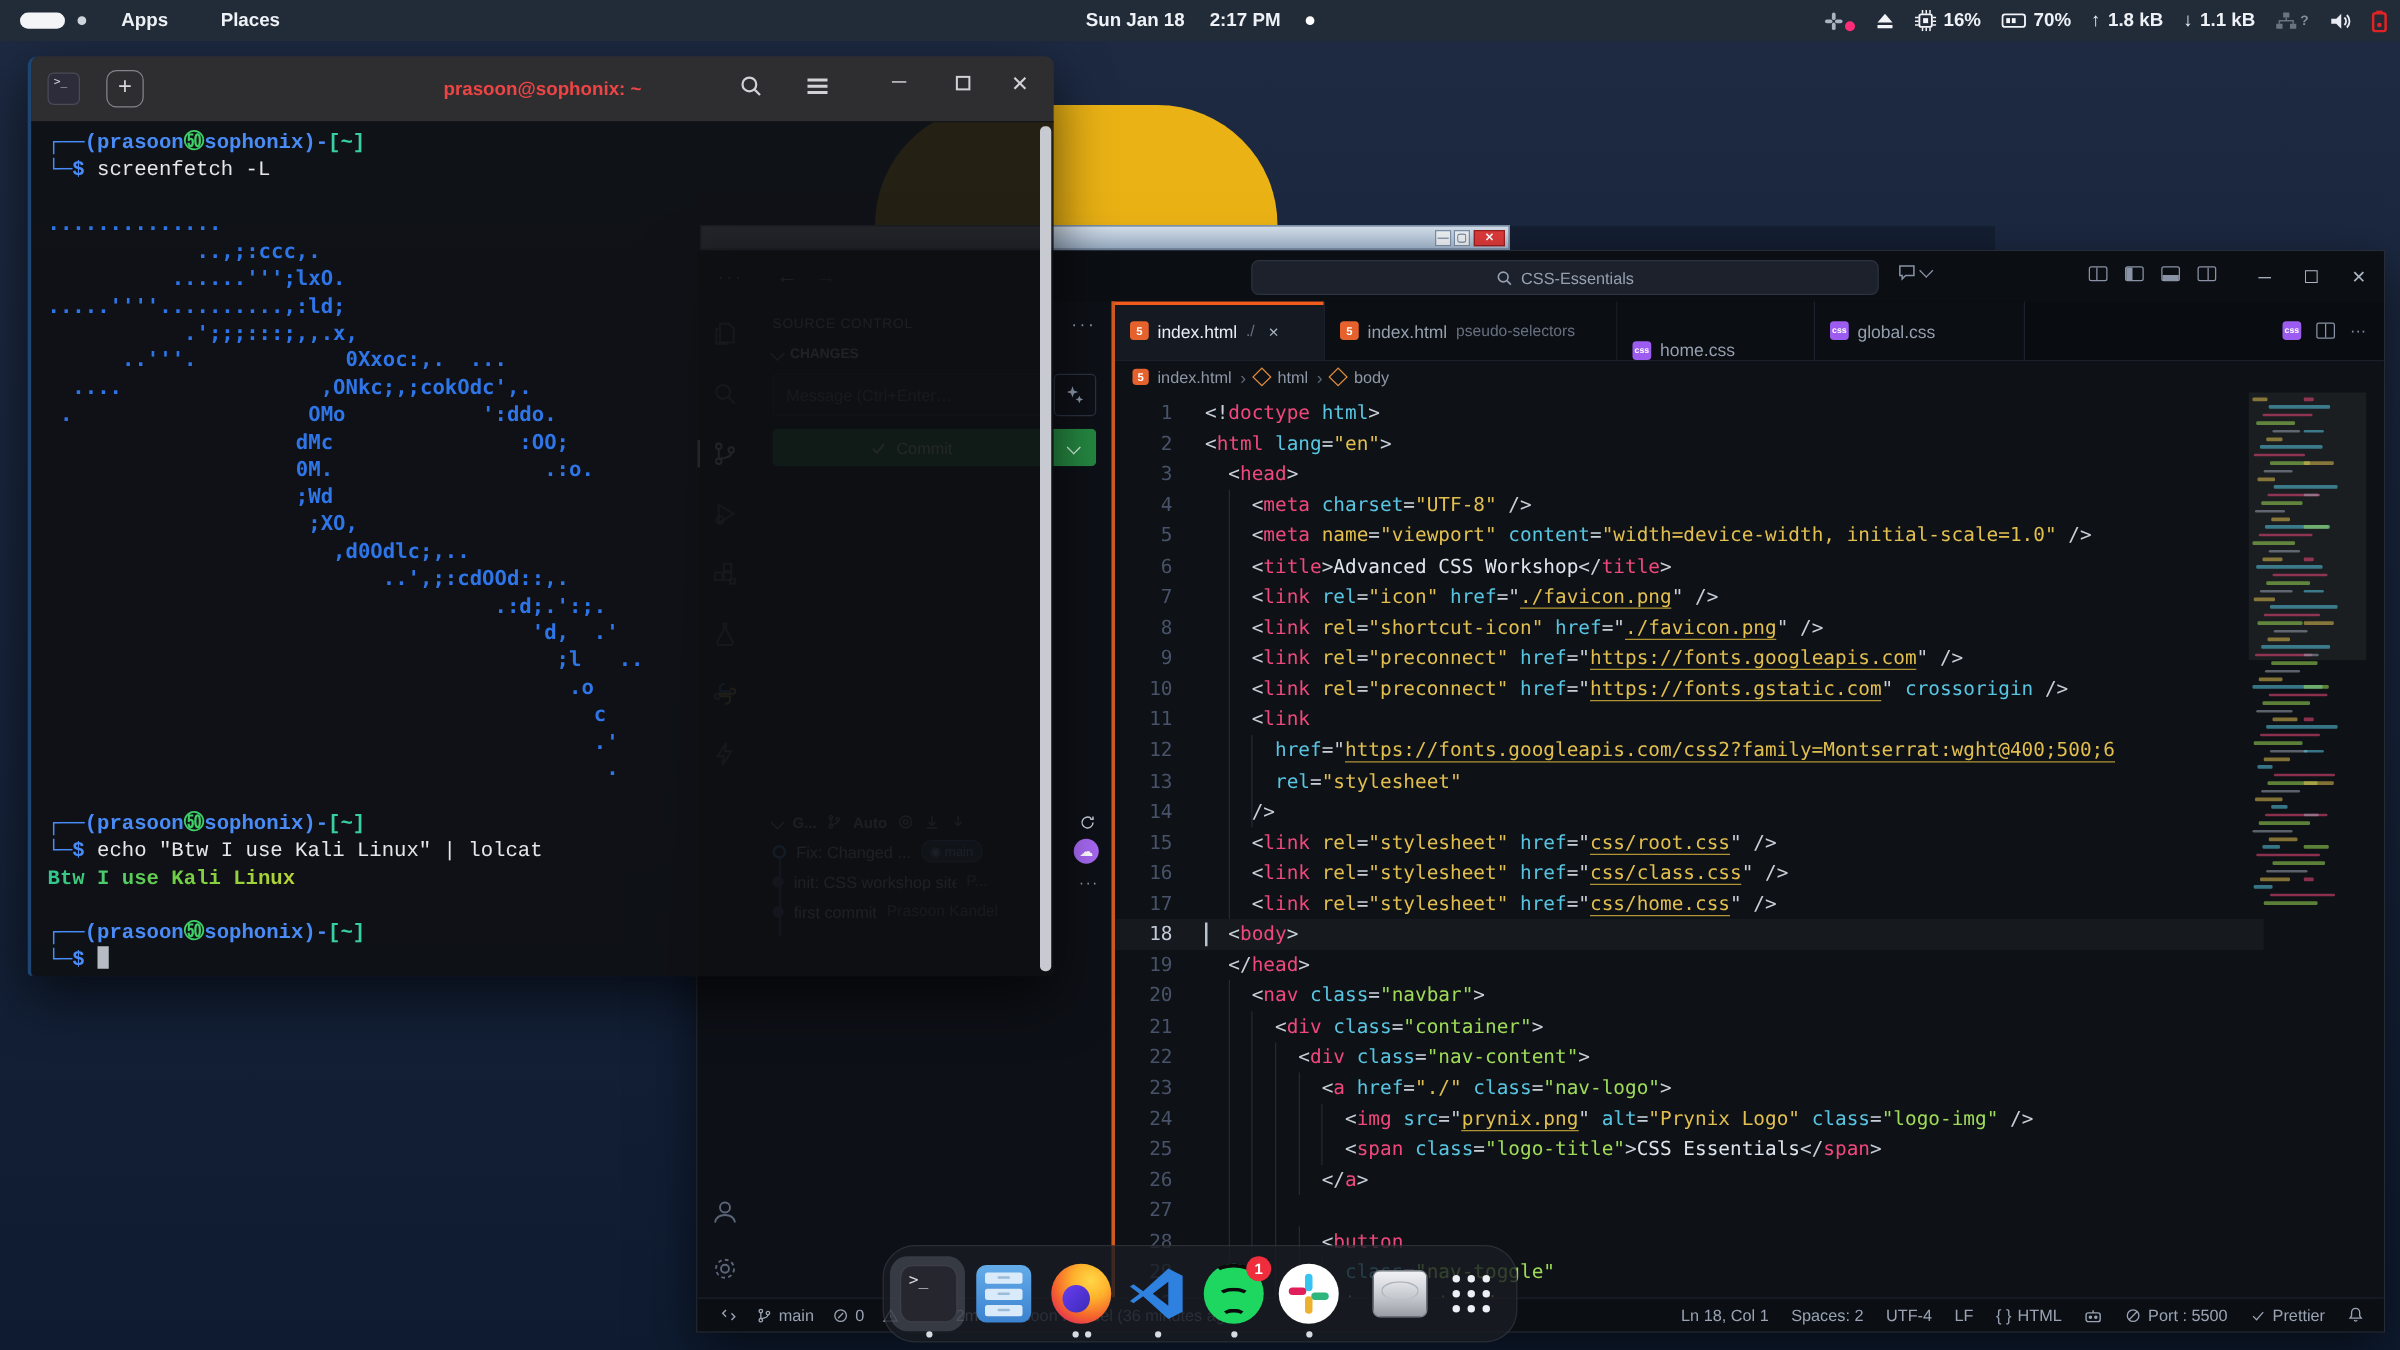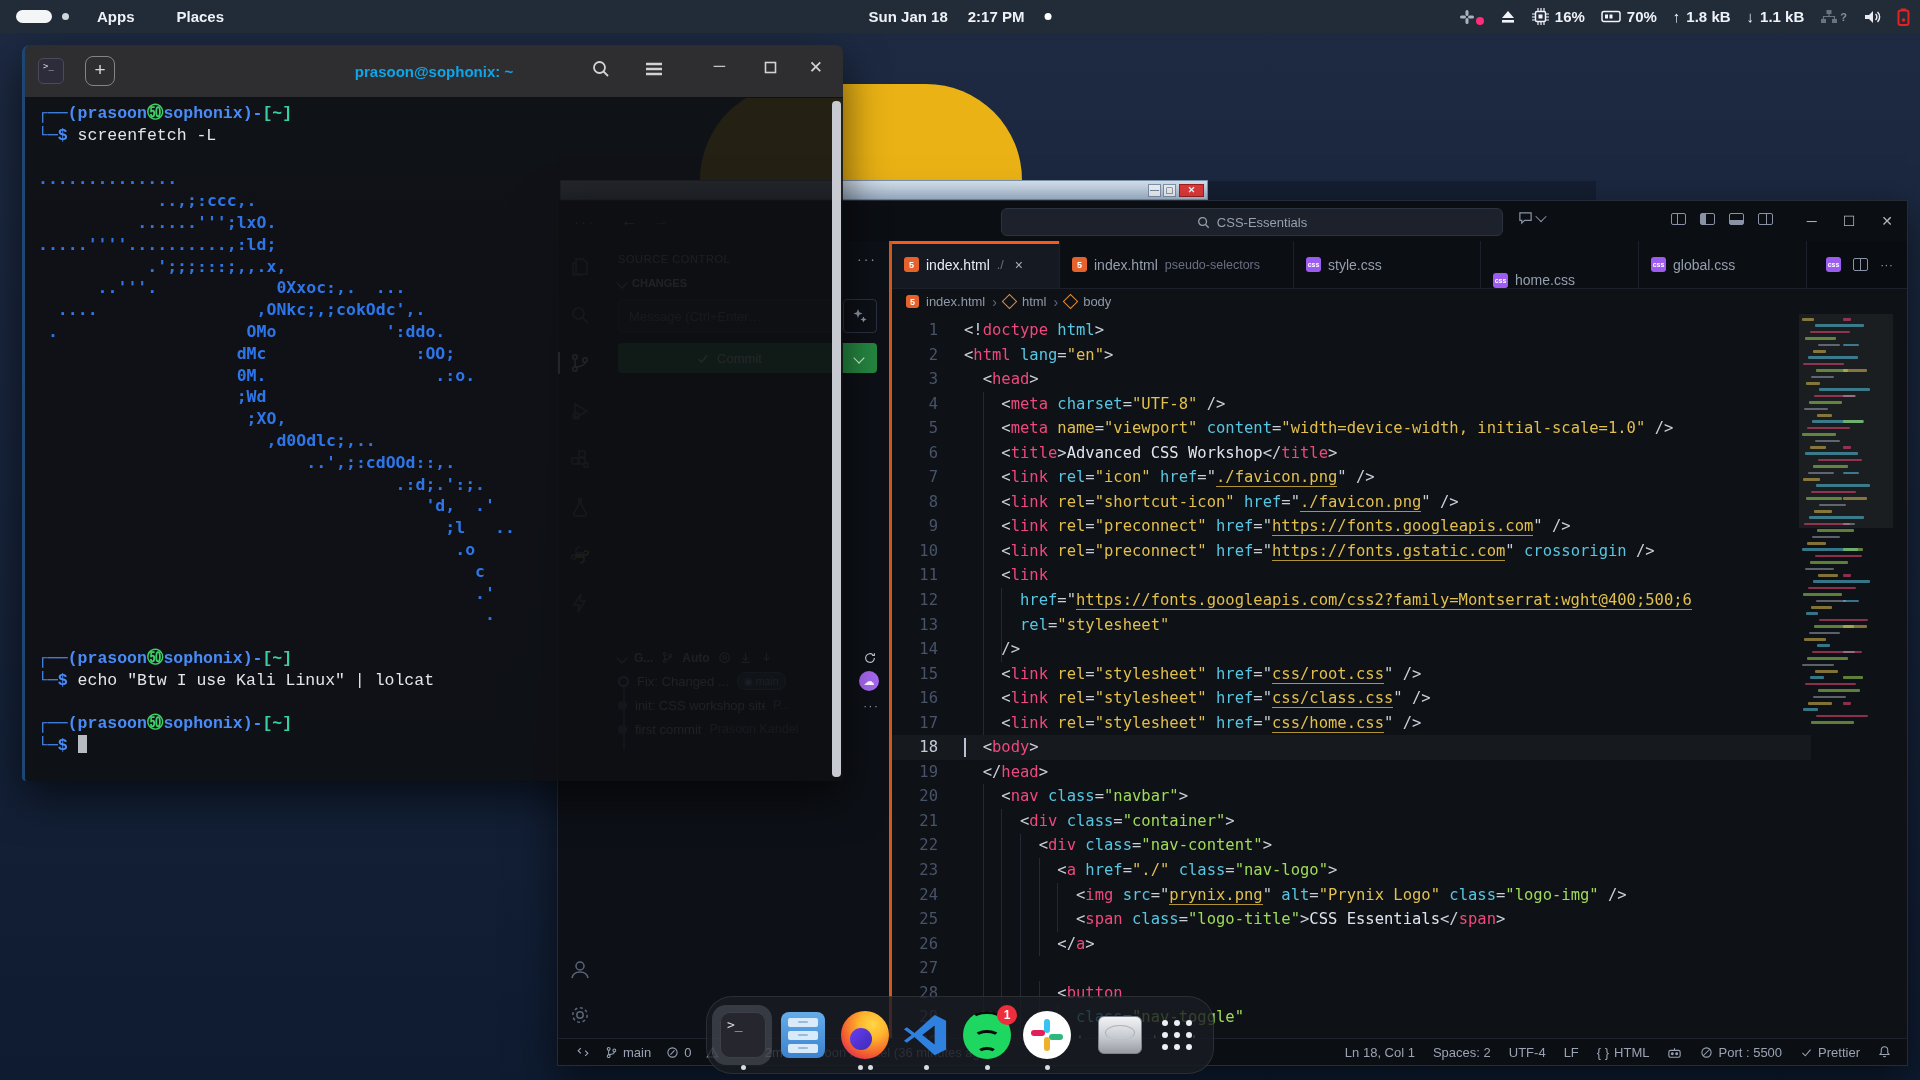--- a/index.html
+++ b/index.html
@@ -137,21 +137,21 @@
   #terminal{position:absolute;left:22px;top:45px;width:821px;height:736px;z-index:30;
     border-radius:8px 8px 4px 4px;box-shadow:0 16px 44px rgba(0,0,0,.6);
     border-left:3px solid #1d4673;box-sizing:border-box;}
   #term-title{height:52px;background:#2e2e31;border-radius:7px 7px 0 0;border-bottom:1px solid #1f1f22;
     position:relative;display:flex;align-items:center;}
   #term-app-ic{position:absolute;left:13px;width:26px;height:26px;background:#2c2c3a;border:1px solid #4a4a58;
     border-radius:5px;color:#cfd4e2;font-family:"DejaVu Sans Mono",monospace;font-size:9px;line-height:11px;
     padding:2px 0 0 4px;box-sizing:border-box;}
   #term-newtab{position:absolute;left:60px;width:30px;height:30px;border:1.5px solid #83838a;border-radius:8px;
     box-sizing:border-box;color:#d8d8dc;font-size:19px;line-height:26px;text-align:center;}
-  #term-title-text{margin:0 auto;color:#0ea5e9;font-weight:bold;font-size:15px;}
+  #term-title-text{margin:0 auto;color:#ef4444;font-weight:bold;font-size:15px;}
   .tt-btn{position:absolute;top:12px;color:#d2d2d6;}
   #term-body{position:absolute;left:0;top:52px;right:0;bottom:0;background:rgba(14,16,19,0.90);
     border-radius:0 0 4px 4px;overflow:hidden;font-family:"DejaVu Sans Mono",monospace;font-size:16.5px;
     padding:6px 0 0 13px;box-sizing:border-box;}
   .tline{height:21.8px;line-height:21.8px;white-space:pre;font-family:Liberation Mono, monospace;}
   .pb{color:#4a8cf7;font-weight:bold;}
   .pg{color:#3fd068;font-weight:bold;}
   .pt{color:#38cfa5;font-weight:bold;}
   .cw{color:#e4e6e9;}
   #term-art{color:#2e76e8;font-weight:bold;margin:0;font-family:inherit;font-size:16.5px;line-height:21.8px;white-space:pre;}
@@ -370,24 +370,20 @@
               <div class="tab active" style="width: 168px;">
                 <span class="fic html">5</span>
                 <span>index.html</span>
                 <span class="hint">./</span>
                 <span class="close">×</span>
               </div>
               <div class="tab" style="width: 234px;">
                 <span class="fic html">5</span>
                 <span>index.html</span>
                 <span class="hint">pseudo-selectors</span>
-              </div>
-              <div class="tab" style="width: 187px;">
-                <span class="fic css">css</span>
-                <span>style.css</span>
               </div>
               <div class="tab" style="width: 158px; align-items: flex-end;">
                 <span class="fic css">css</span>
                 <span>home.css</span>
               </div>
               <div class="tab" style="width: 168px;">
                 <span class="fic css">css</span>
                 <span>global.css</span>
               </div>
             </div>
@@ -721,20 +717,21 @@
                                     .:d;.':;.
                                        'd,  .'
                                          ;l   ..
                                           .o
                                             c
                                             .'
                                              .</pre>
           <div class="tline"></div>
           <div class="tline"><span class="pb">┌──(</span><span class="pb">prasoon</span><span class="pg">㊿</span><span class="pb">sophonix</span><span class="pb">)-</span><span class="pt">[~]</span></div>
           <div class="tline"><span class="pb">└─$</span><span class="cw"> echo "Btw I use Kali Linux" | lolcat</span></div>
+          <div class="tline"><span class="lol">Btw I use Kali Linux</span></div>
           <div class="tline"></div>
           <div class="tline"><span class="pb">┌──(</span><span class="pb">prasoon</span><span class="pg">㊿</span><span class="pb">sophonix</span><span class="pb">)-</span><span class="pt">[~]</span></div>
           <div class="tline"><span class="pb">└─$</span><span class="cw"> </span><span class="tcursor"></span></div>
         </div>
       </div>
     <div id="term-scroll"></div>
   </div>
 
   <div id="dock">
     <div id="dk-active"></div>

